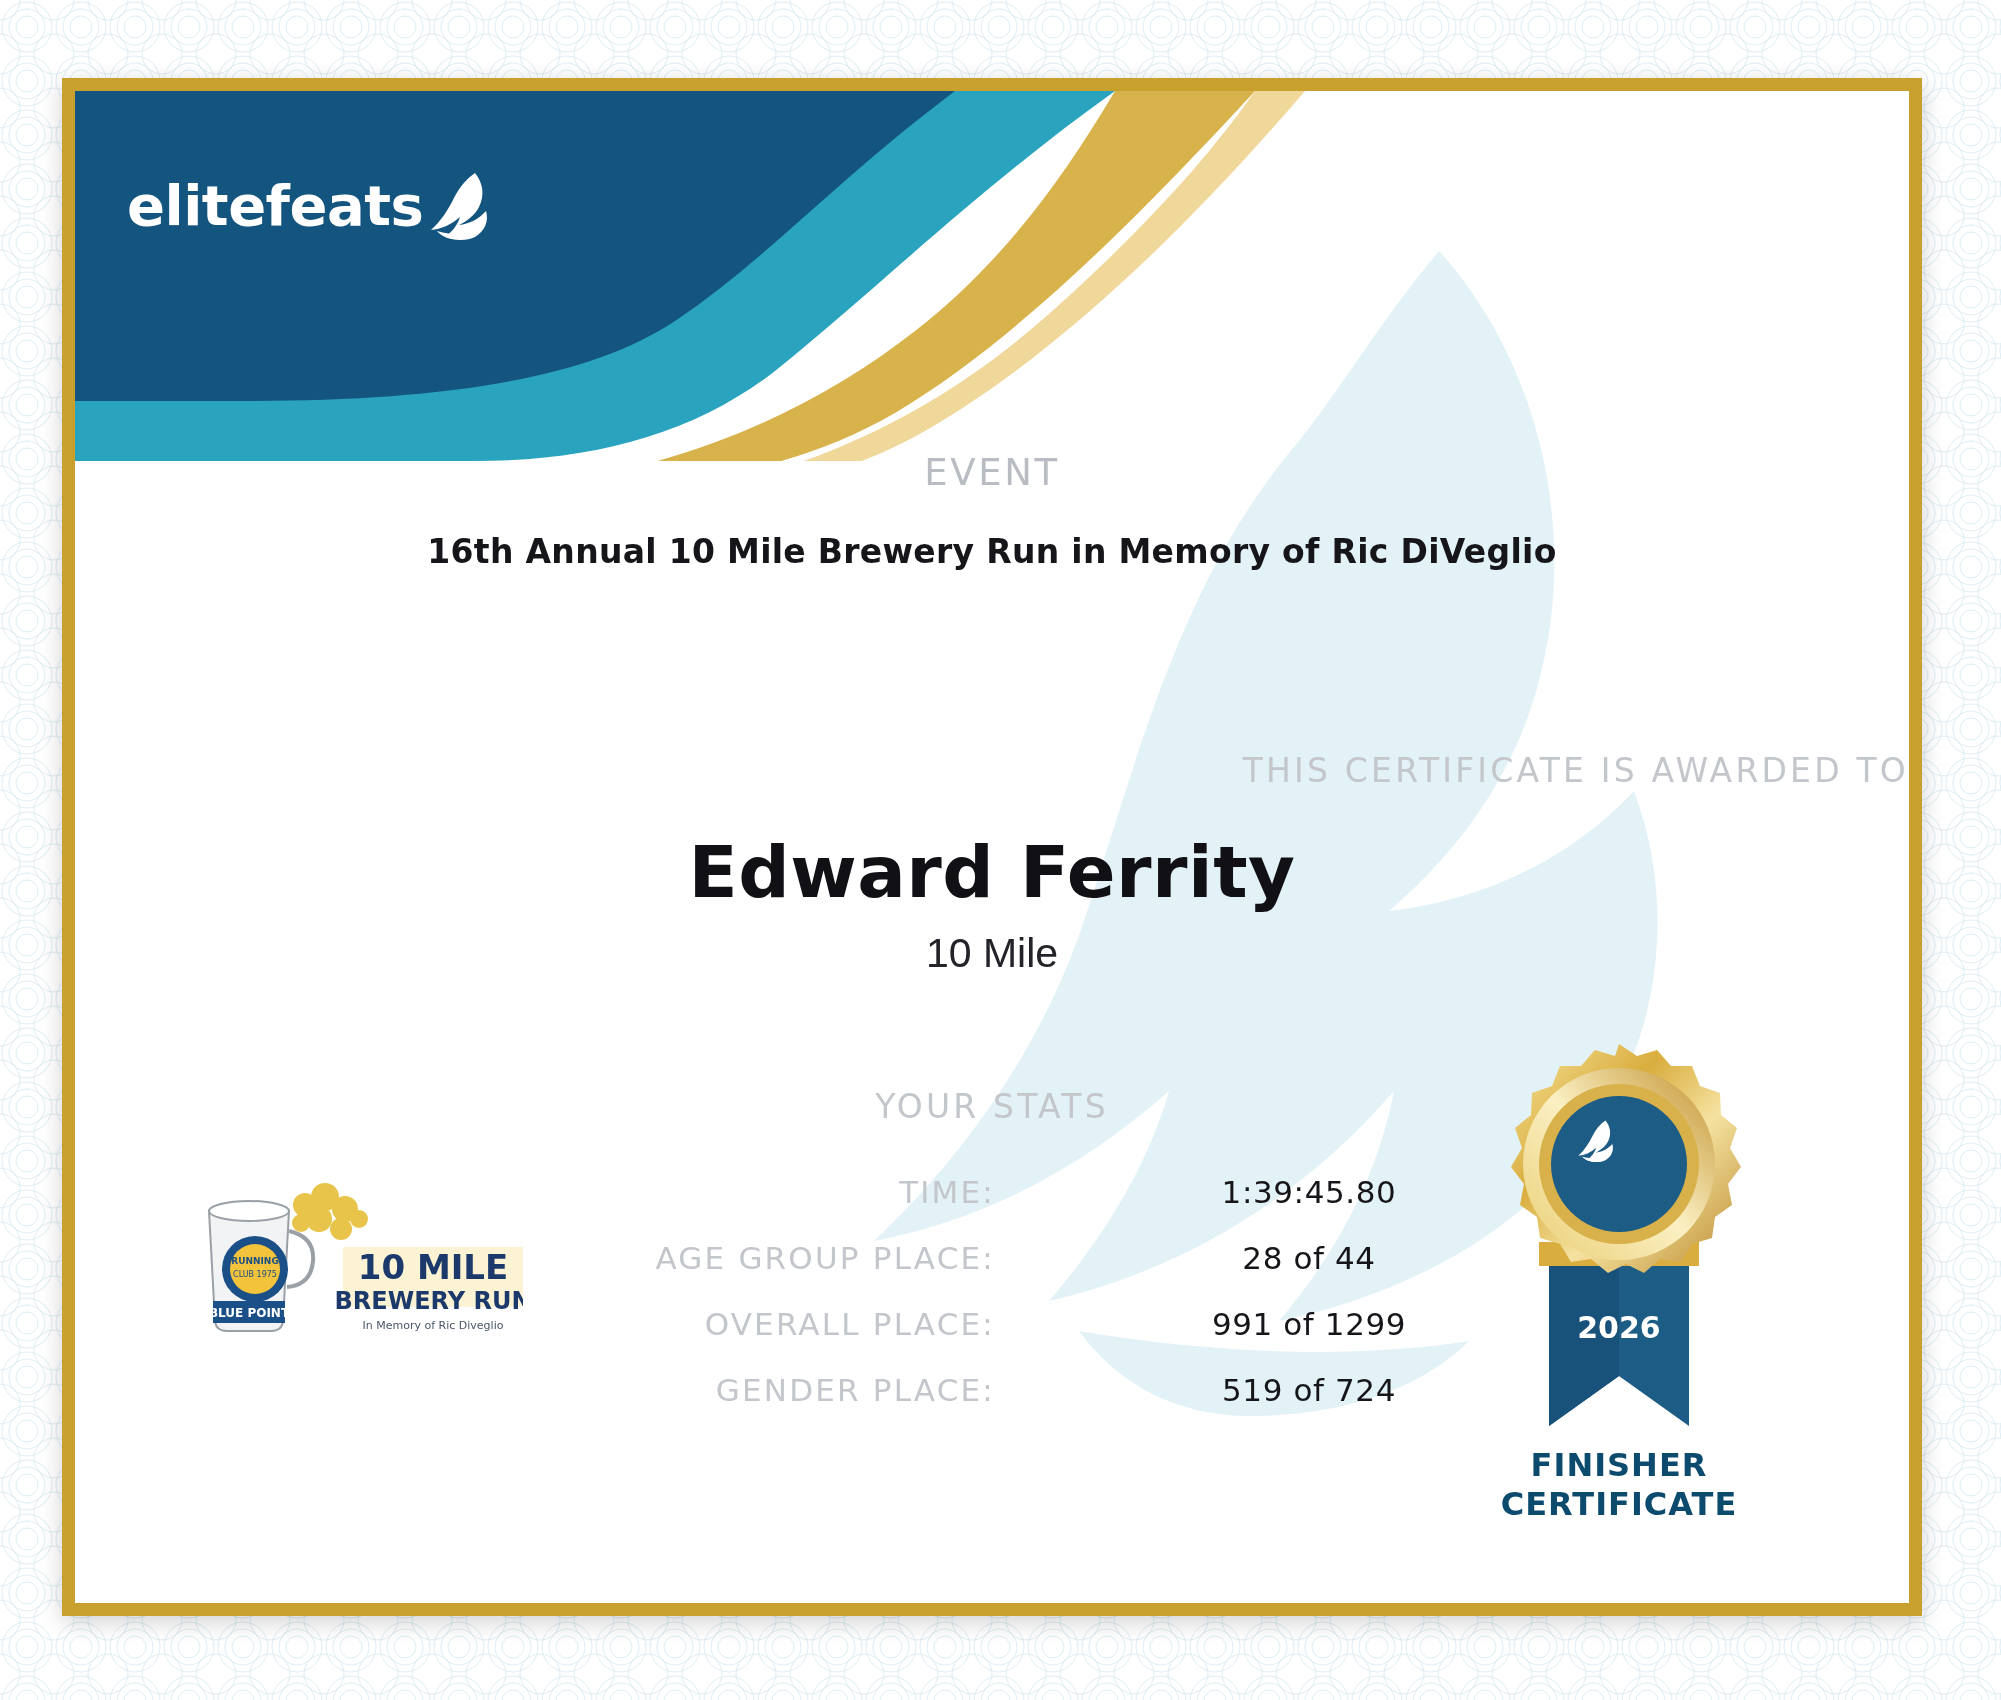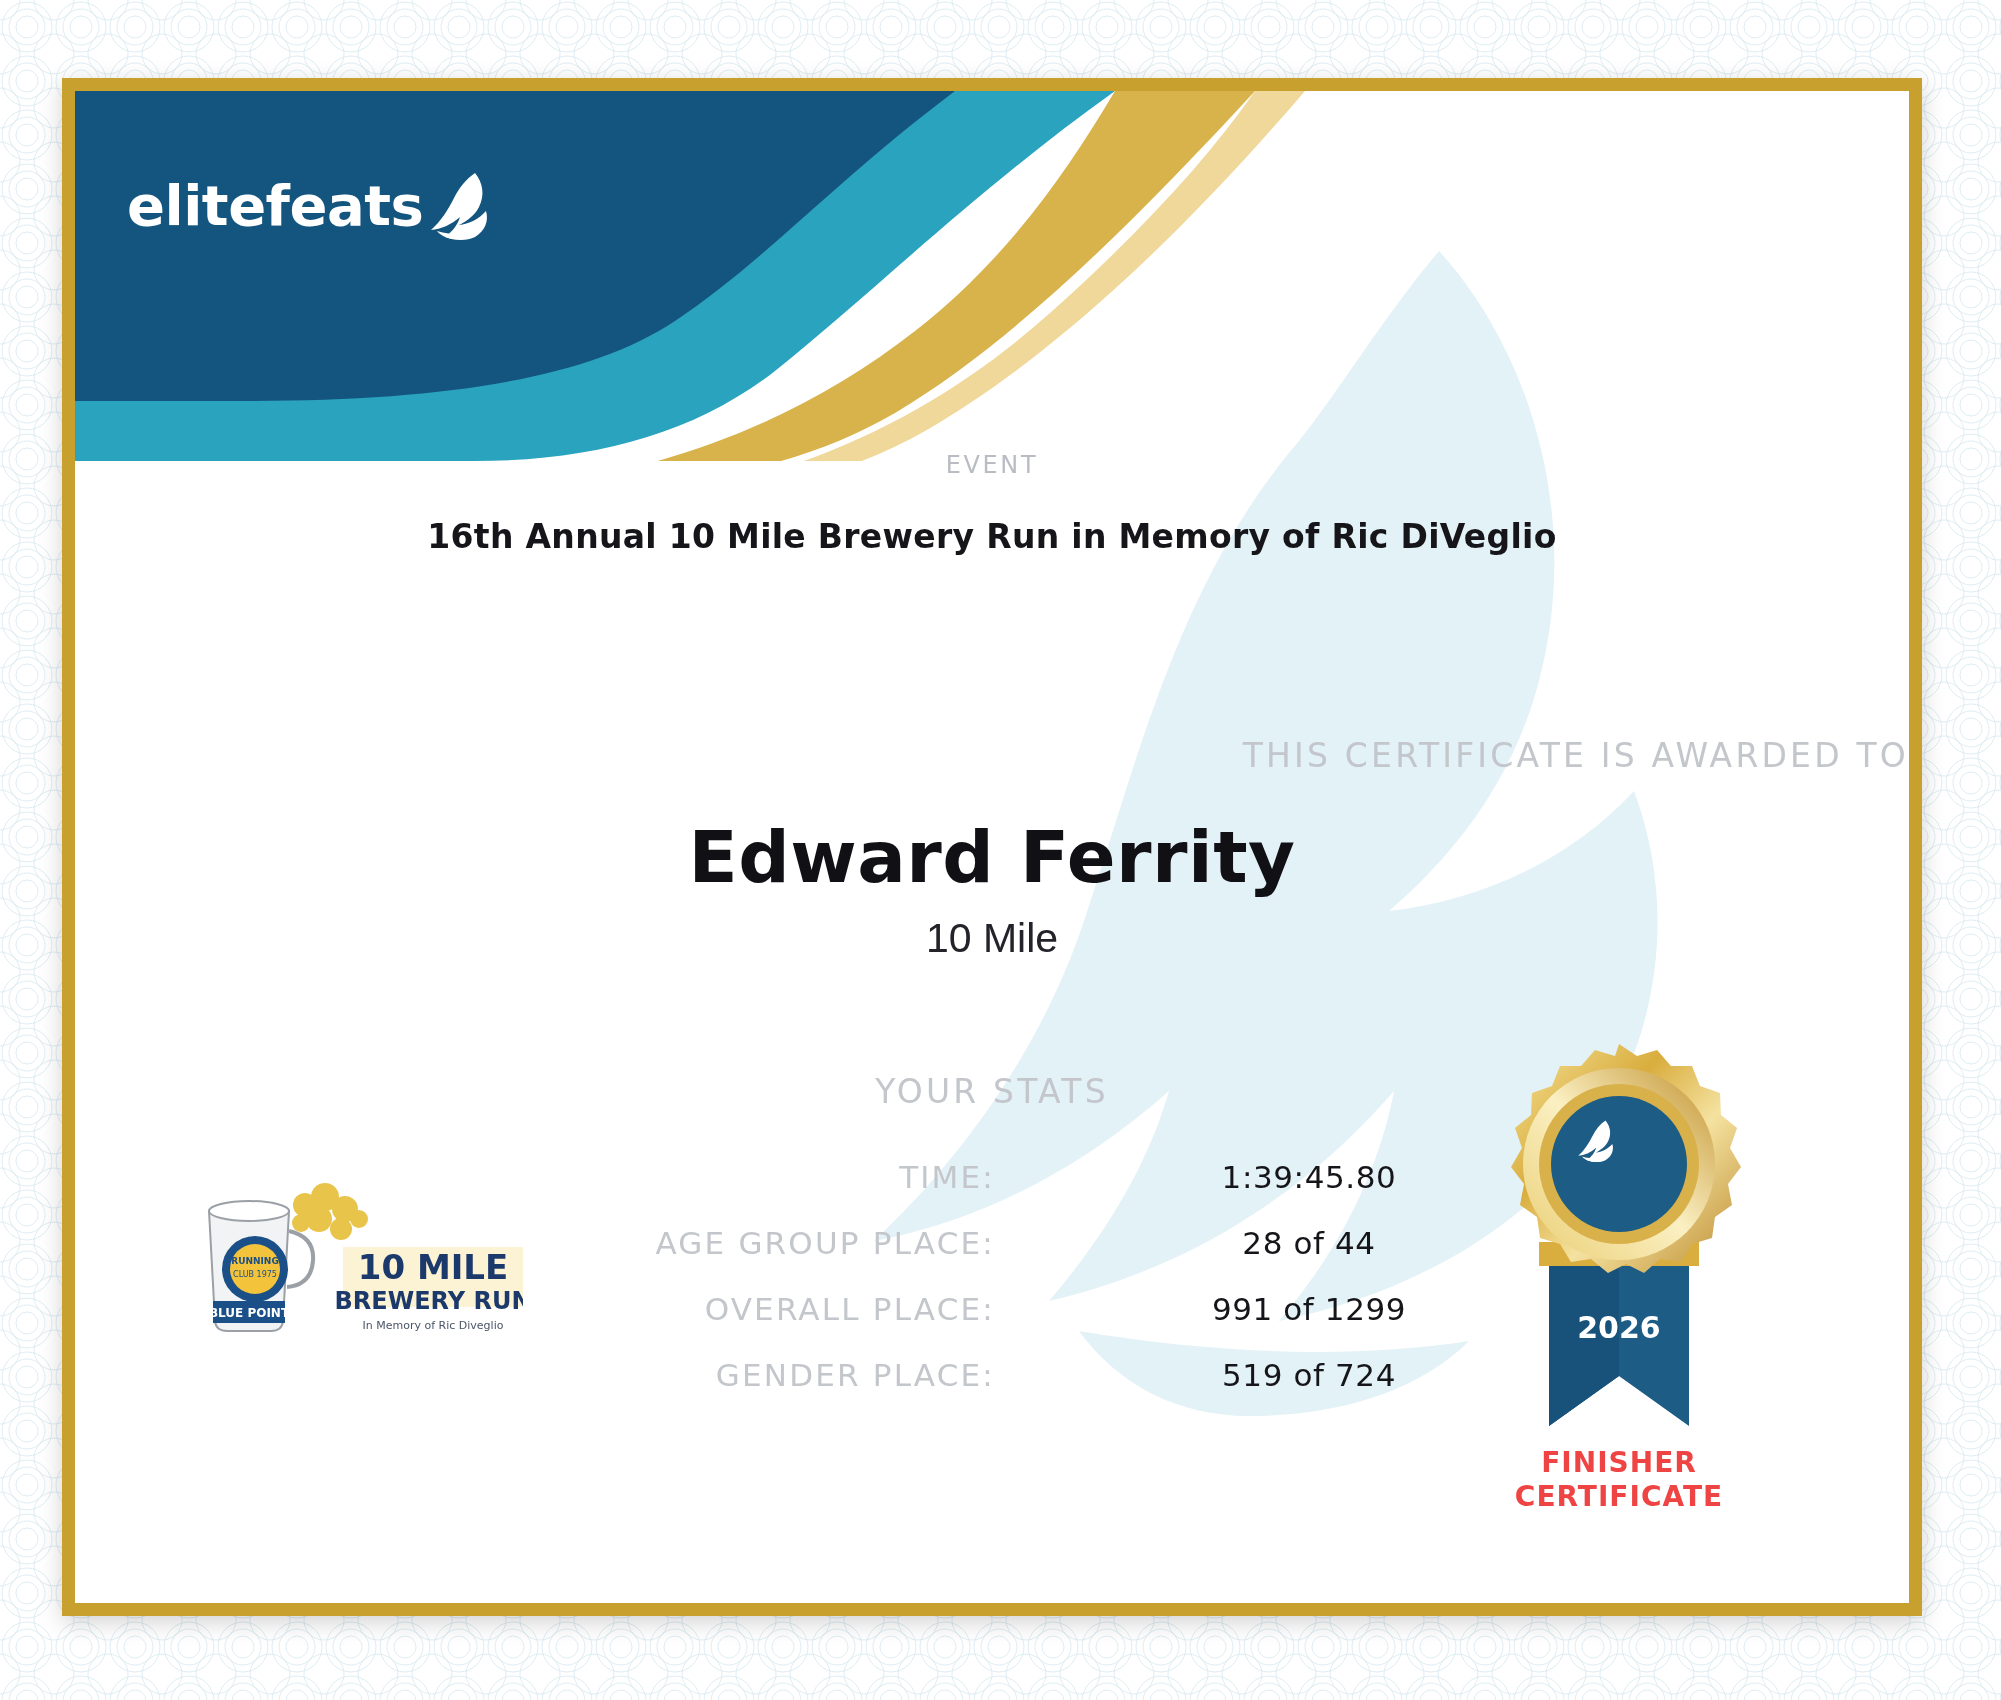--- a/index.html
+++ b/index.html
@@ -94,21 +94,21 @@
 
   
   .body-area {
     position: absolute;
     left: 0;
     top: 360px;
     width: 100%;
   }
   .label-muted {
     color: #b9bcc2;
-    font-size: 24px;
+    font-size: 37px;
     letter-spacing: 2.6px;
     text-align: center;
     font-family: "DejaVu Sans", sans-serif;
   }
   .event-name {
     margin-top: 38px;
     text-align: center;
     color: #16161a;
     font-size: 33px;
     font-weight: bold;
@@ -194,22 +194,22 @@
     top: 935px;
     width: 300px;
     height: 420px;
   }
   .finisher-caption {
     position: absolute;
     right: 120px;
     top: 1355px;
     width: 340px;
     text-align: center;
-    color: #ef4444;
-    font-size: 28px;
+    color: #0c4a6e;
+    font-size: 32px;
     font-weight: bold;
     line-height: 1.22;
     letter-spacing: 1px;
     font-family: "DejaVu Sans", sans-serif;
   }
 </style>
 </head>
 <body>
 
 <div class="page-bg">

